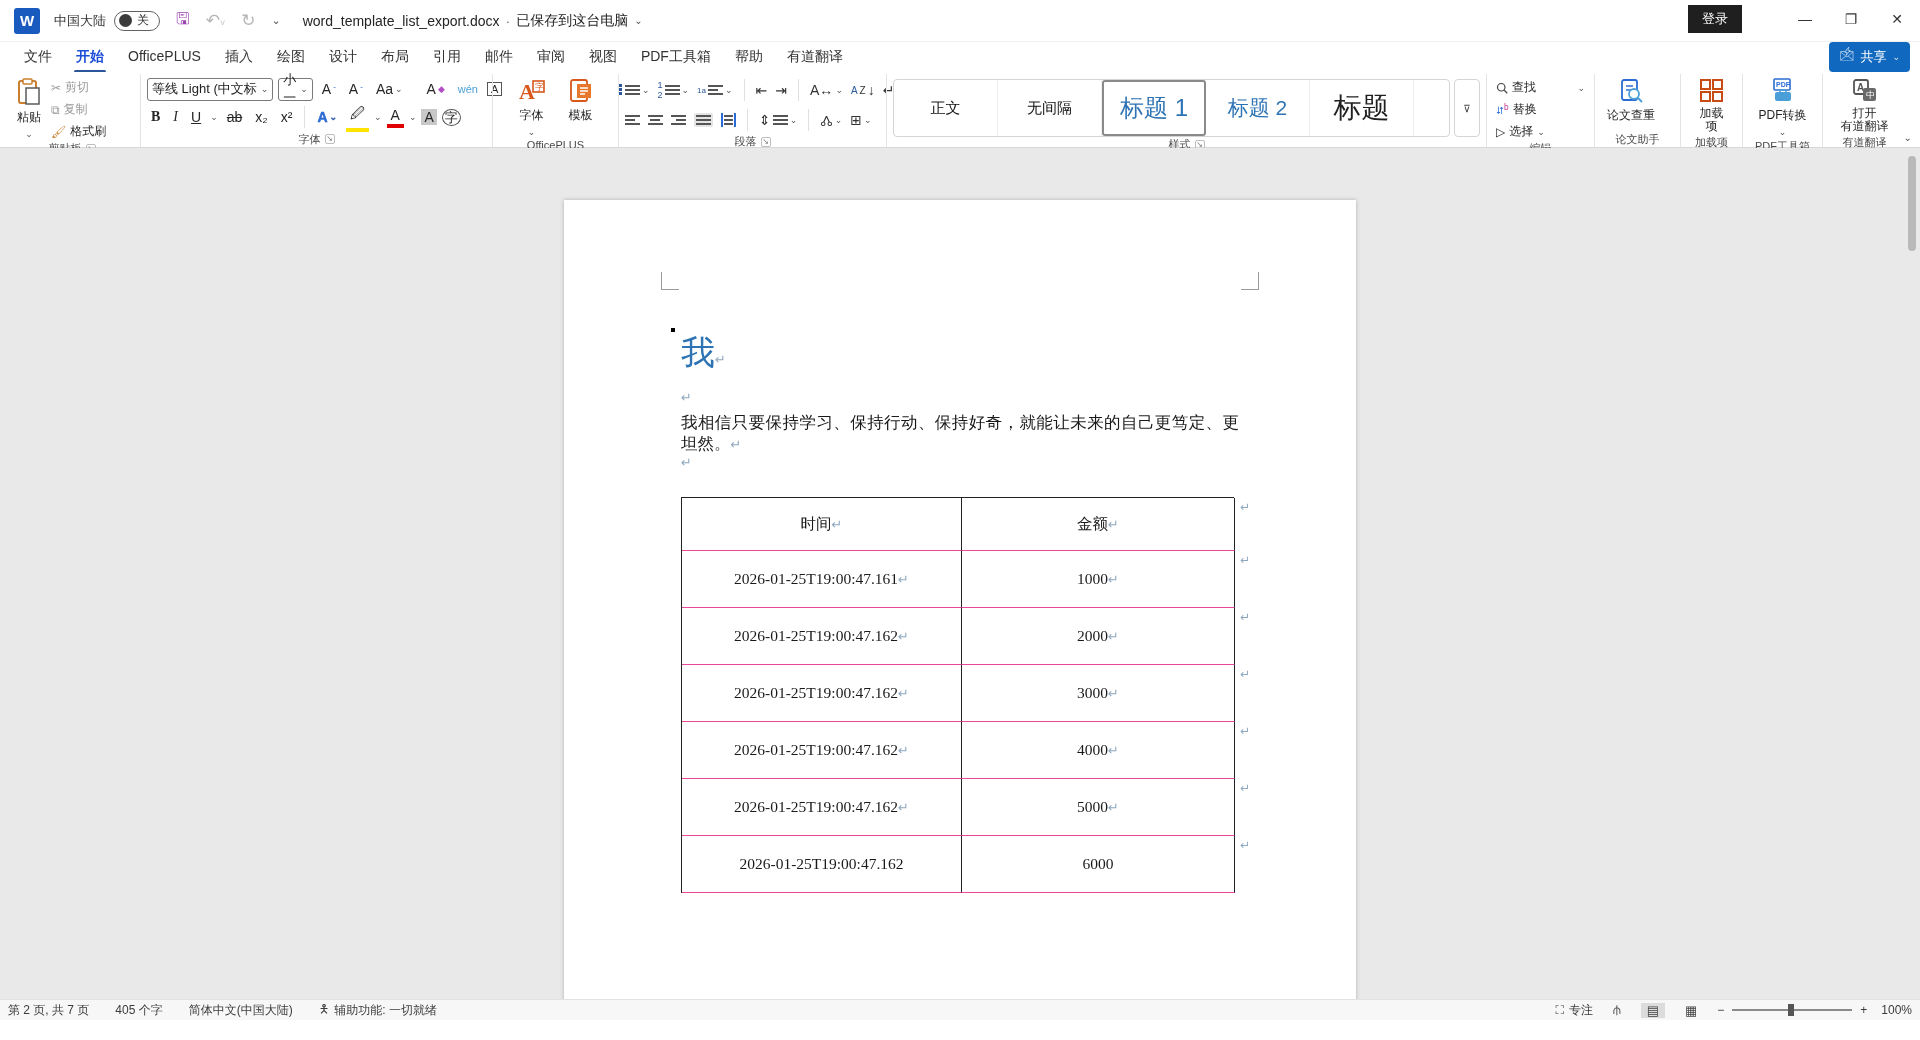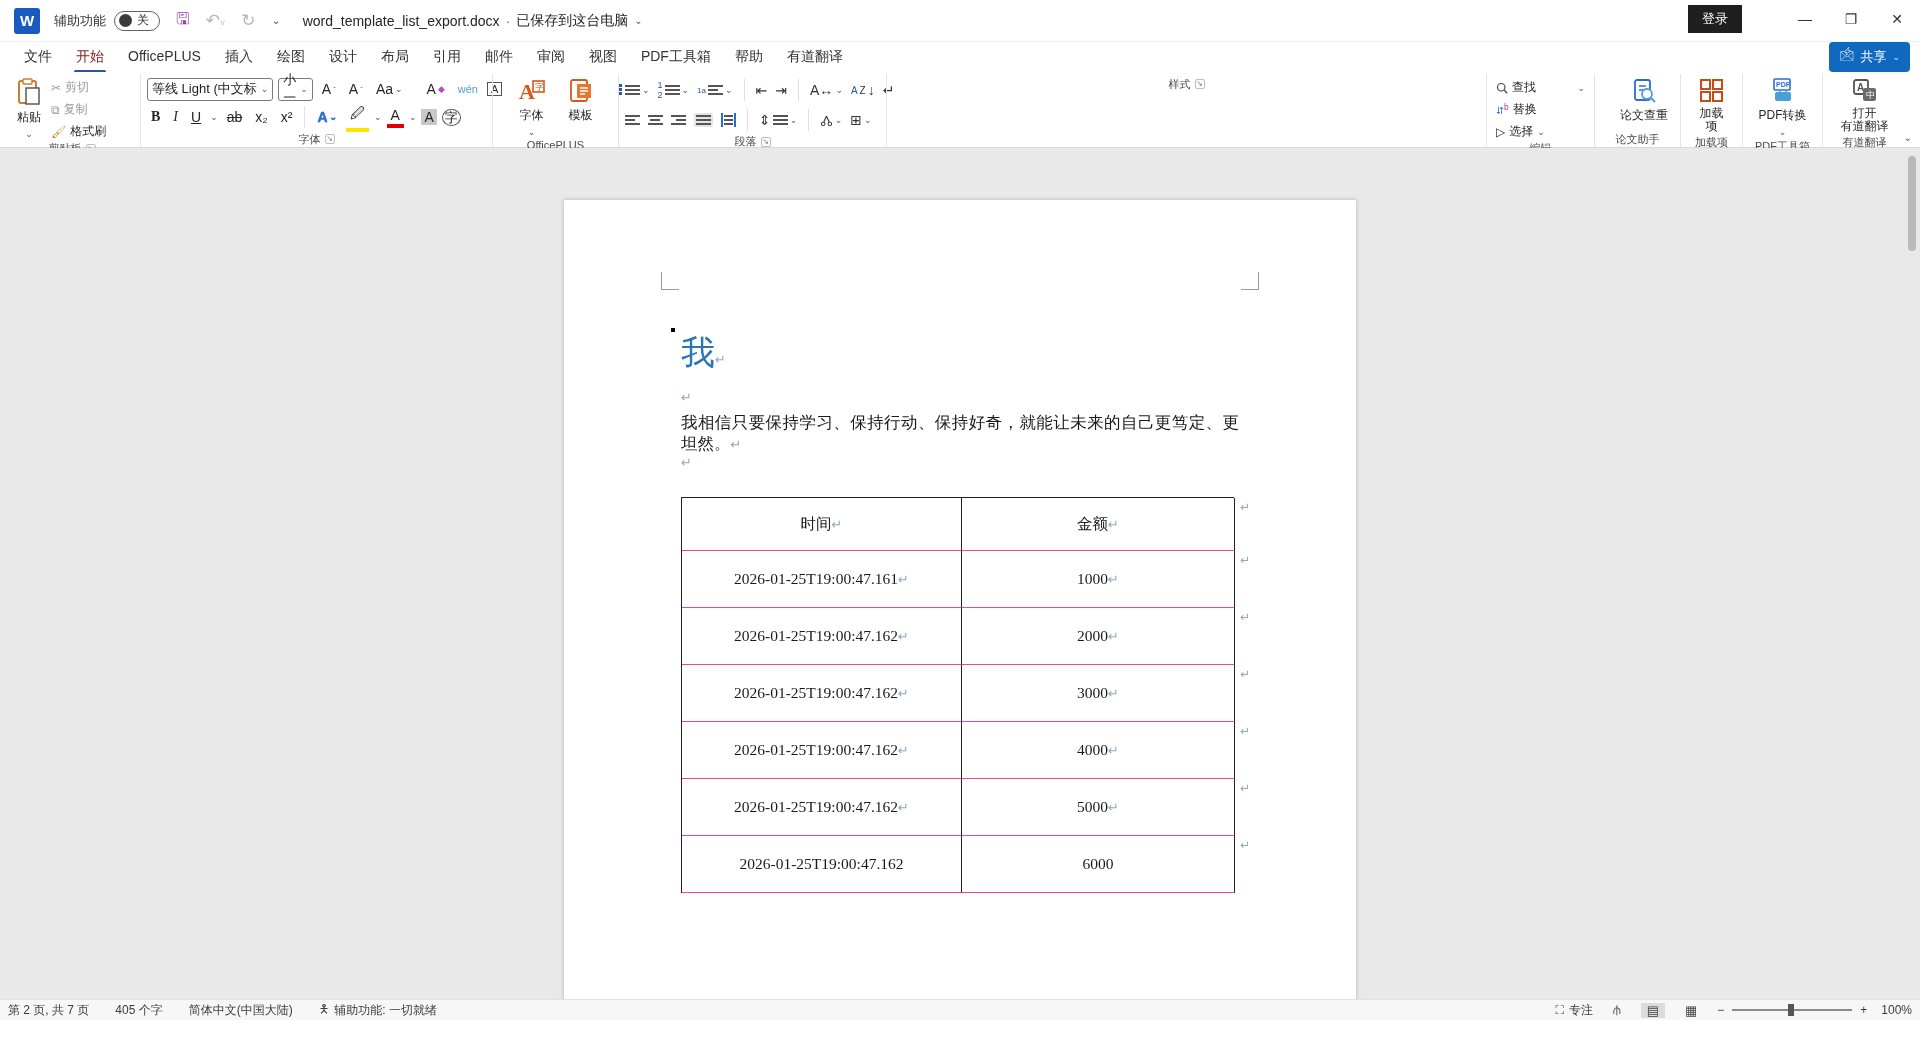--- a/index.html
+++ b/index.html
@@ -22,21 +22,21 @@
   .doc-title .chev { font-size:10px; color:#555;}
   .search-box { position:absolute; left:784px; top:6px; width:368px; height:29px; background:#f4f4f4;
     border:1px solid #dcdcdc; border-radius:5px; display:flex; align-items:center; gap:8px; padding:0 12px; color:#5c5c5c; font-size:13px;}
   .tb-right { position:absolute; right:0; top:0; height:38px; display:flex; align-items:center;padding-left:38px; }
   .login-btn { background:#1f1f1f; color:#fff; font-size:13px; padding:5px 14px; margin-right:40px;}
   .winbtn { width:46px; height:42px; display:flex; align-items:center; justify-content:center; font-size:14px; color:#333;}
 
   
   .tabsrow { height:30px; display:flex; align-items:center; padding-left:12px; position:relative; background:#fff;}
   .tab { font-size:14px; color:#333; padding:4px 12px; cursor:default; position:relative;}
-  .tab.active { font-weight:normal; color:#7f1d1d;}
+  .tab.active { font-weight:bold; color:#1d4ed8;}
   .tab.active::after { content:""; position:absolute; left:10px; right:10px; bottom:-3px; height:3px; background:#2b579a; border-radius:2px;}
   .share-btn { position:absolute; right:10px; top:0px; background:#1168bf; color:#fff; border-radius:4px;
     font-size:13px; padding:4px 10px; display:flex; gap:6px; align-items:center;}
 
   
   .ribbon { height:76px; background:#fff; border-bottom:1px solid #d8d8d8; display:flex; padding:2px 4px 0 4px; position:relative;}
   .rgroup { display:flex; flex-direction:column; position:relative; padding:2px 6px 0 6px;}
   .rgroup + .rgroup { border-left:1px solid #e4e4e4; }
   .rg-body { flex:1; display:flex; align-items:flex-start;}
   .rg-label { height:16px; font-size:11px; color:#494949; text-align:center; display:flex; align-items:center; justify-content:center; gap:4px;}
@@ -111,21 +111,21 @@
   .ztrack { width:120px; height:2px; background:#8a8a8a; position:relative;}
   .zthumb { position:absolute; left:56px; top:-5px; width:6px; height:12px; background:#555;}
   svg { display:block;}
 </style>
 </head>
 <body>
 
 <div class="titlebar">
   <div class="word-logo">W</div>
   <div class="autosave">
-    <span>辅助功能</span>
+    <span>中国大陆</span>
     <span class="toggle-pill">
       <span class="toggle-knob"></span>
       <span class="toggle-state">关</span>
     </span>
   </div>
   <div class="qat">
     <span class="save-ic">🖫</span>
     <span class="undo-ic">↶<span class="chev" style="color:#c0c0c0">˅</span></span>
     <span class="redo-ic">↻</span>
     <span class="qat-more">⌄</span>
@@ -370,20 +370,40 @@
         </div>
       </div>
     </div>
     <div class="rg-label">
       <span>段落</span>
       <span class="launcher">↘</span>
     </div>
   </div>
 
   <div class="rgroup" style="width:600px">
+    <div class="rg-body">
+      <div class="styles-gallery" id="styles-gallery" style="flex:1">
+          <div class="style-item">
+            <span class="st-normal">正文</span>
+          </div>
+          <div class="style-item">
+            <span class="st-normal">无间隔</span>
+          </div>
+          <div class="style-item sel">
+            <span class="st-h1">标题 1</span>
+          </div>
+          <div class="style-item">
+            <span class="st-h2">标题 2</span>
+          </div>
+          <div class="style-item">
+            <span class="st-title">标题</span>
+          </div>
+        </div>
+      <div class="gallery-more">⊽</div>
+    </div>
     <div class="rg-label">
       <span>样式</span>
       <span class="launcher">↘</span>
     </div>
   </div>
 
   <div class="rgroup" style="width:108px">
     <div class="rg-body">
       <div class="smallcol" style="width:100%">
         <div class="smallbtn en">
@@ -404,21 +424,21 @@
           <span class="chev">⌄</span>
         </div>
       </div>
     </div>
     <div class="rg-label">
         <span>编辑</span>
       </div>
   </div>
 
   <div class="rgroup" style="width:86px">
-    <div class="rg-body" style="justify-content:flex-end">
+    <div class="rg-body" style="justify-content:flex-start">
       <div class="bigbtn">
         <svg width="26" height="26" viewBox="0 0 26 26">
           <rect x="4" y="2" width="15" height="20" rx="2" fill="none" stroke="#2b6cd4" stroke-width="1.8"></rect>
           <line x1="8" y1="8" x2="15" y2="8" stroke="#2b6cd4" stroke-width="1.5"></line>
           <line x1="8" y1="12" x2="13" y2="12" stroke="#2b6cd4" stroke-width="1.5"></line>
           <circle cx="16" cy="16" r="5" fill="#fff" stroke="#4a9fd8" stroke-width="1.8"></circle>
           <line x1="20" y1="20" x2="24" y2="24" stroke="#4a9fd8" stroke-width="2"></line>
         </svg>
         <span>论文查重</span>
       </div>

